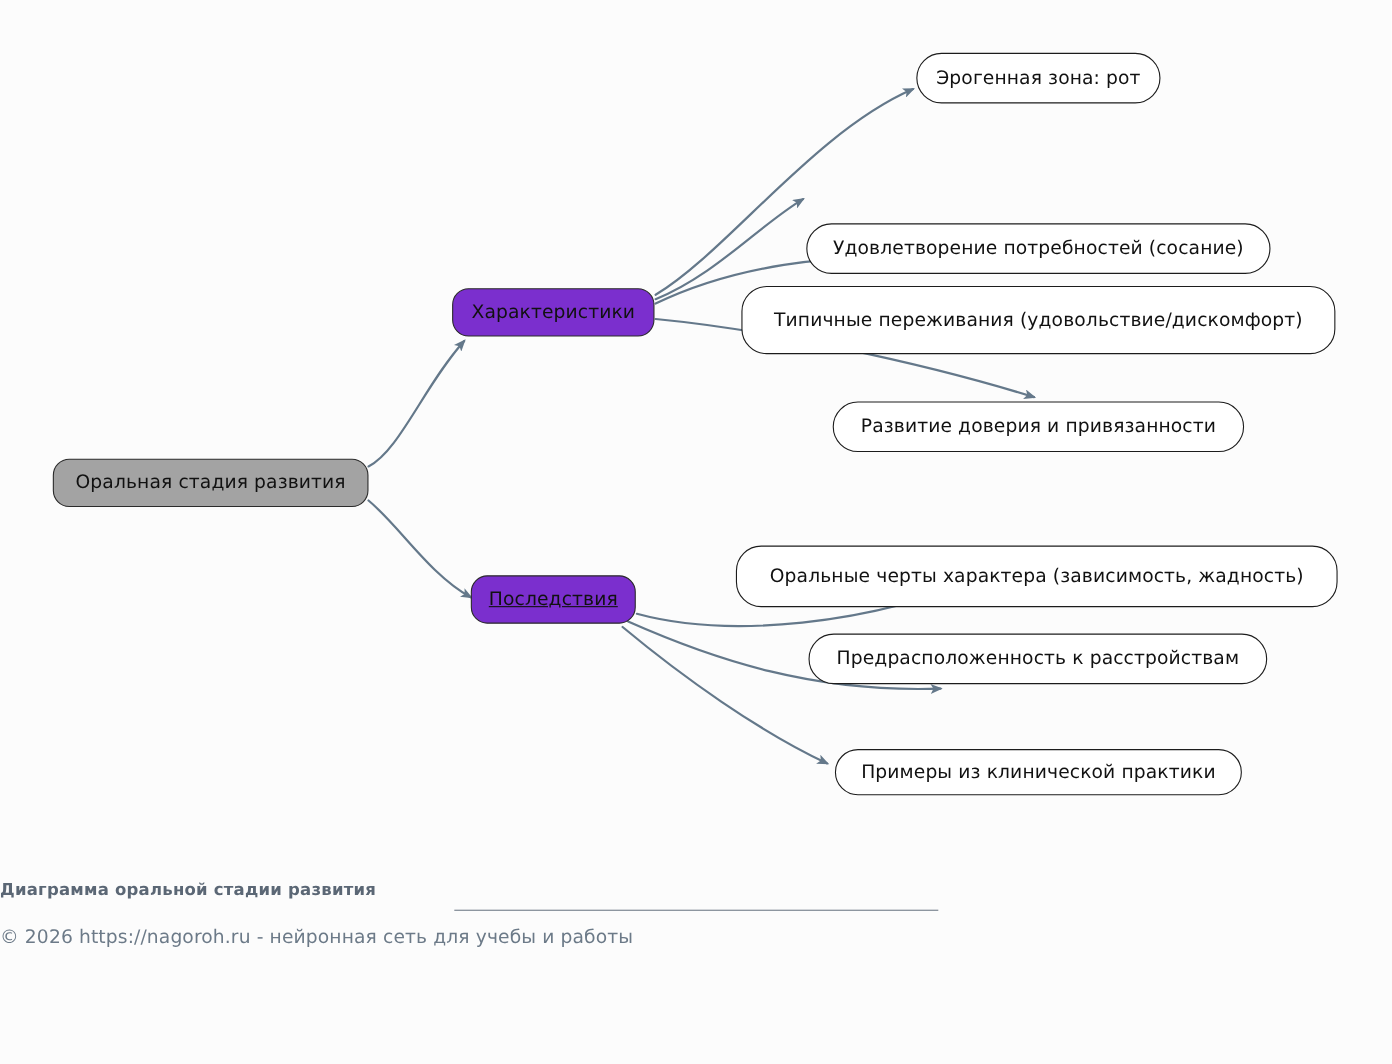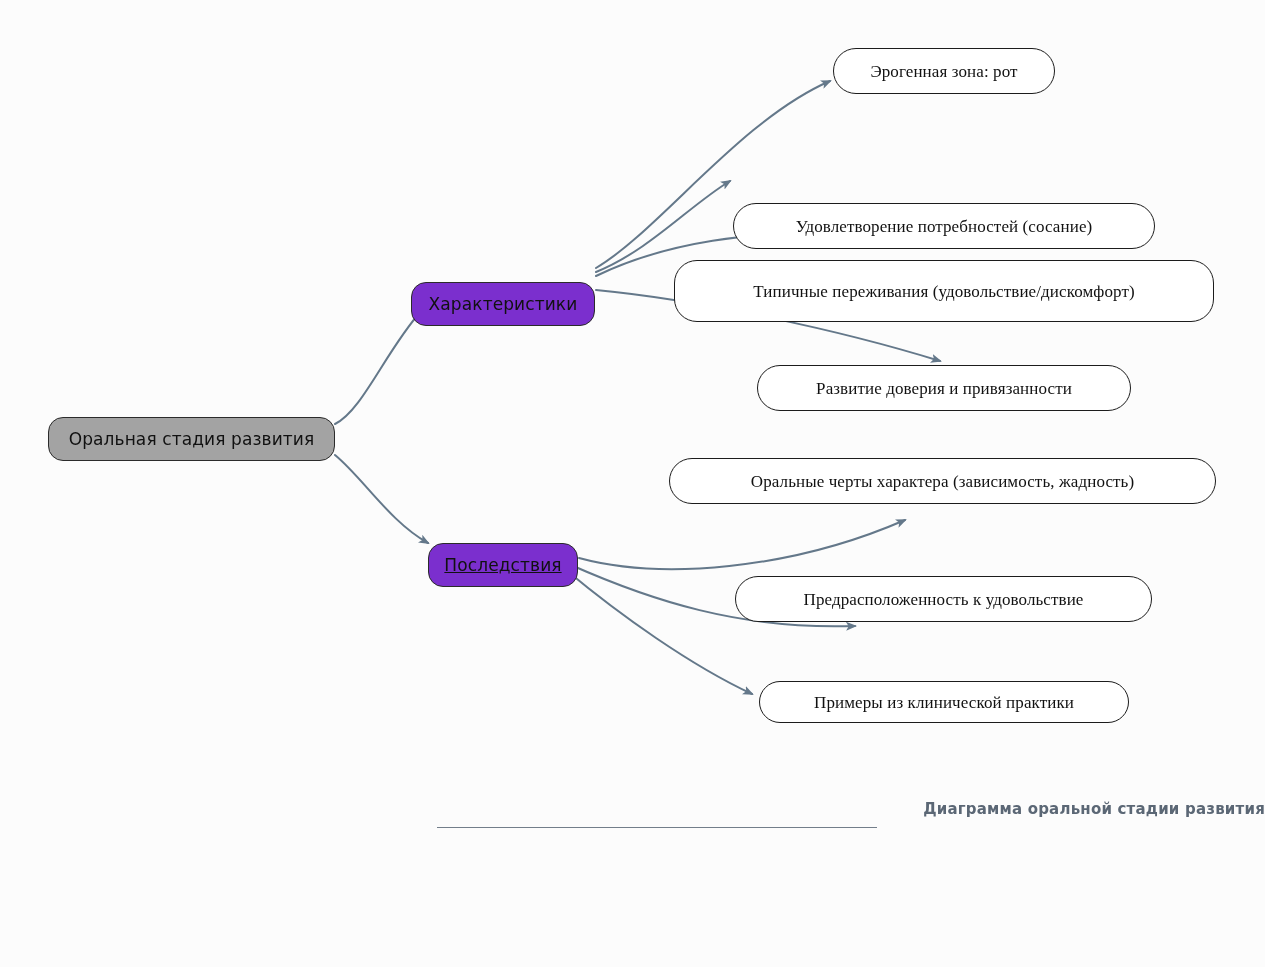--- a/index.html
+++ b/index.html
@@ -49,39 +49,36 @@
     background: #79ab27;
     border: 1.6px solid #2b2b2b;
     border-radius: 15px;
     padding: 0 14px;
   }
   .node-branch {
     background: #7b2fce;
     border: 1.6px solid #2b2b2b;
     border-radius: 15px;
     padding: 0 14px;
-    margin-top: 20px;
   }
   .node-leaf {
     background: #ffffff;
     border: 1.6px solid #1c1c1c;
     border-radius: 23px;
     padding: 0 16px;
-    font-family: Liberation Serif, serif;
   }
   .node-label {
     display: block;
   }
   #footer {
     position: absolute;
     left: 0;
     right: 0;
     top: 800px;
-    text-align: right;
-    padding-left: 48px;
+    text-align: left;
   }
   #footer-title {
     font-size: 15px;
     font-weight: bold;
     color: #5b6775;
     letter-spacing: 0.2px;
     margin-bottom: 9px;
   }
   #footer-rule {
     width: 440px;
@@ -126,38 +123,39 @@
       </div>
       <div class="node node-leaf" style="left: 733px; top: 155px; width: 422px; height: 46px; margin-top: 48px;">
         <span class="node-label">Удовлетворение потребностей (сосание)</span>
       </div>
       <div class="node node-leaf" style="left: 674px; top: 260px; width: 540px; height: 62px;">
         <span class="node-label">Типичные переживания (удовольствие/дискомфорт)</span>
       </div>
       <div class="node node-leaf" style="left: 757px; top: 365px; width: 374px; height: 46px; text-align: center;">
         <span class="node-label">Развитие доверия и привязанности</span>
       </div>
-      <div class="node node-leaf" style="left: 669px; top: 458px; width: 547px; height: 46px;">
+      <div class="node node-leaf" style="left: 669px; top: 496px; width: 547px; height: 56px;">
         <span class="node-label">Оральные черты характера (зависимость, жадность)</span>
       </div>
       <div class="node node-leaf" style="left: 735px; top: 576px; width: 417px; height: 46px;">
-        <span class="node-label">Предрасположенность к удовольствие</span>
+        <span class="node-label">Предрасположенность к расстройствам</span>
       </div>
       <div class="node node-leaf" style="left: 759px; top: 681px; width: 370px; height: 42px;">
         <span class="node-label">Примеры из клинической практики</span>
       </div>
       <div class="node node-branch" style="left: 411px; top: 262px; width: 184px; height: 44px; background: rgb(123, 47, 206);">
         <span class="node-label">Характеристики</span>
       </div>
       <div class="node node-branch" style="left: 428px; top: 523px; width: 150px; height: 44px; background: rgb(123, 47, 206); text-decoration: underline;">
         <span class="node-label">Последствия</span>
       </div>
       <div class="node node-root" style="left: 48px; top: 417px; width: 287px; height: 44px; background: #a3a3a3;">
         <span class="node-label">Оральная стадия развития</span>
       </div>
     </div>
 
   <div id="footer">
     <div id="footer-title">Диаграмма оральной стадии развития</div>
     <div id="footer-rule"></div>
+    <div id="footer-copyright">© 2026 https://nagoroh.ru - нейронная сеть для учебы и работы</div>
   </div>
 
 </div>
 
 </body></html>

